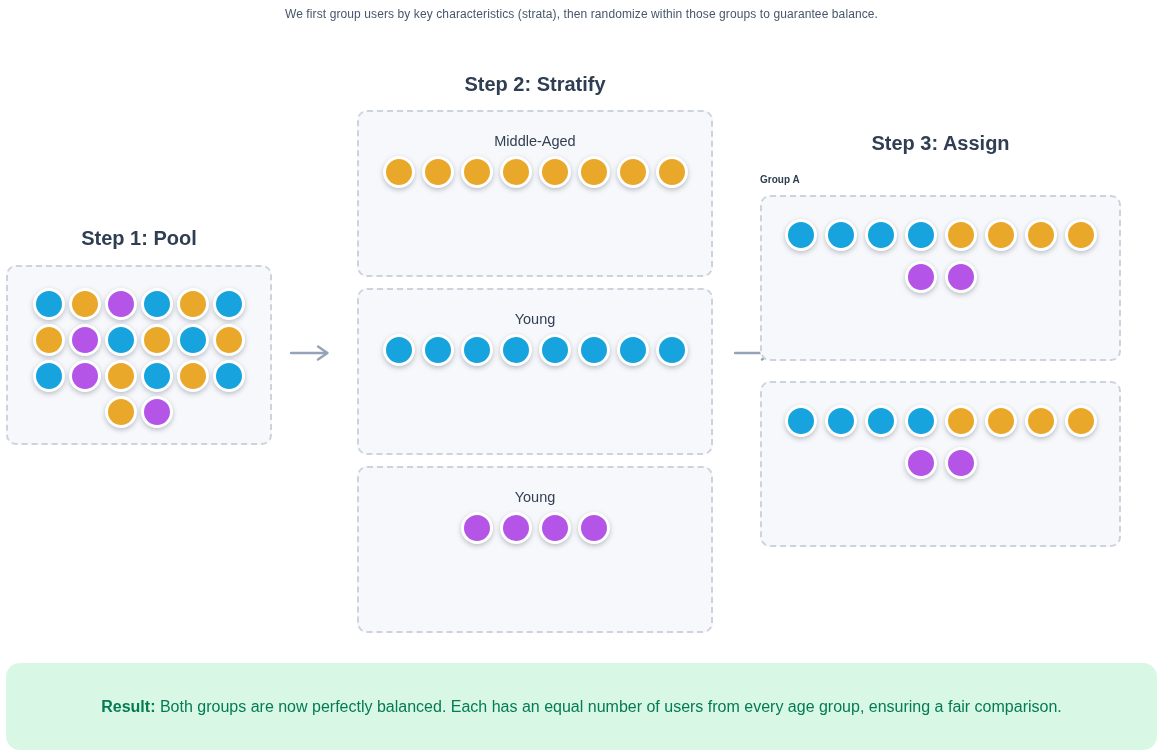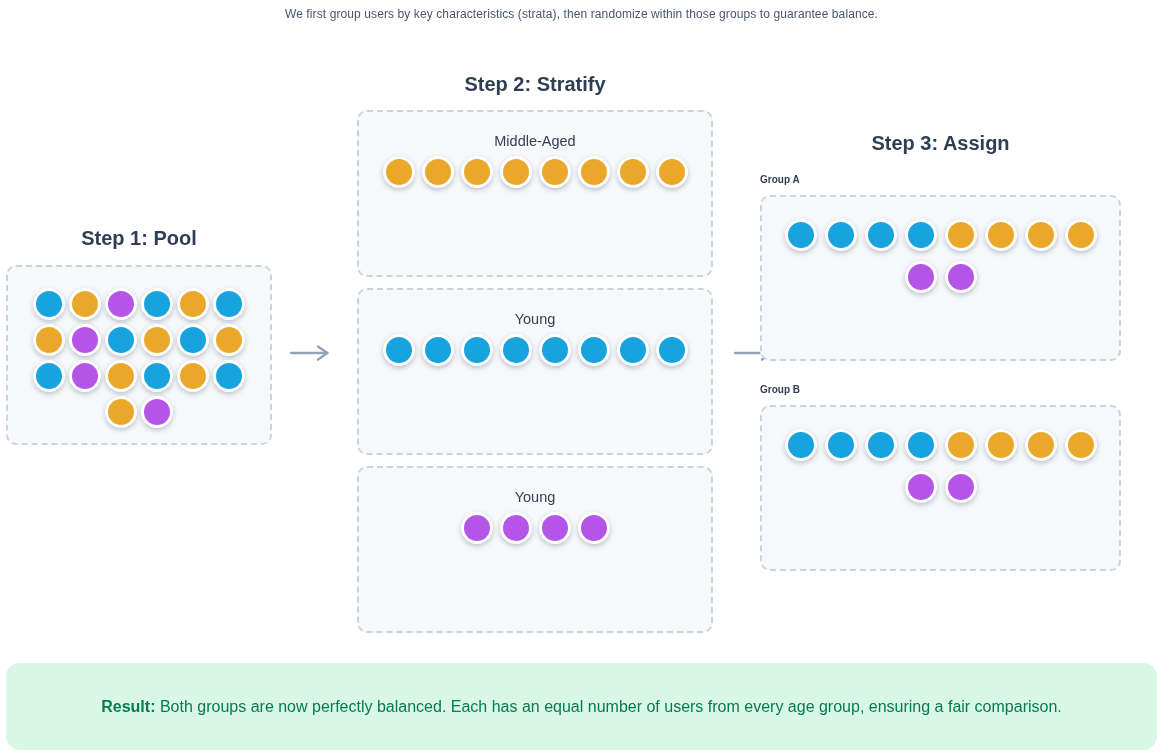--- a/index.html
+++ b/index.html
@@ -198,21 +198,20 @@
             <span class="dot" style="background: rgb(233, 168, 42);"></span>
             <span class="dot" style="background: rgb(233, 168, 42);"></span>
           </div>
           <div class="dot-row">
             <span class="dot" style="background: rgb(180, 85, 232);"></span>
             <span class="dot" style="background: rgb(180, 85, 232);"></span>
           </div>
         </div>
     </div>
 
-    <div class="group-label">Group B</div>
     <div class="dashed-box group-box">
       <div>
           <div class="dot-row">
             <span class="dot" style="background: rgb(23, 163, 221);"></span>
             <span class="dot" style="background: rgb(23, 163, 221);"></span>
             <span class="dot" style="background: rgb(23, 163, 221);"></span>
             <span class="dot" style="background: rgb(23, 163, 221);"></span>
             <span class="dot" style="background: rgb(233, 168, 42);"></span>
             <span class="dot" style="background: rgb(233, 168, 42);"></span>
             <span class="dot" style="background: rgb(233, 168, 42);"></span>

